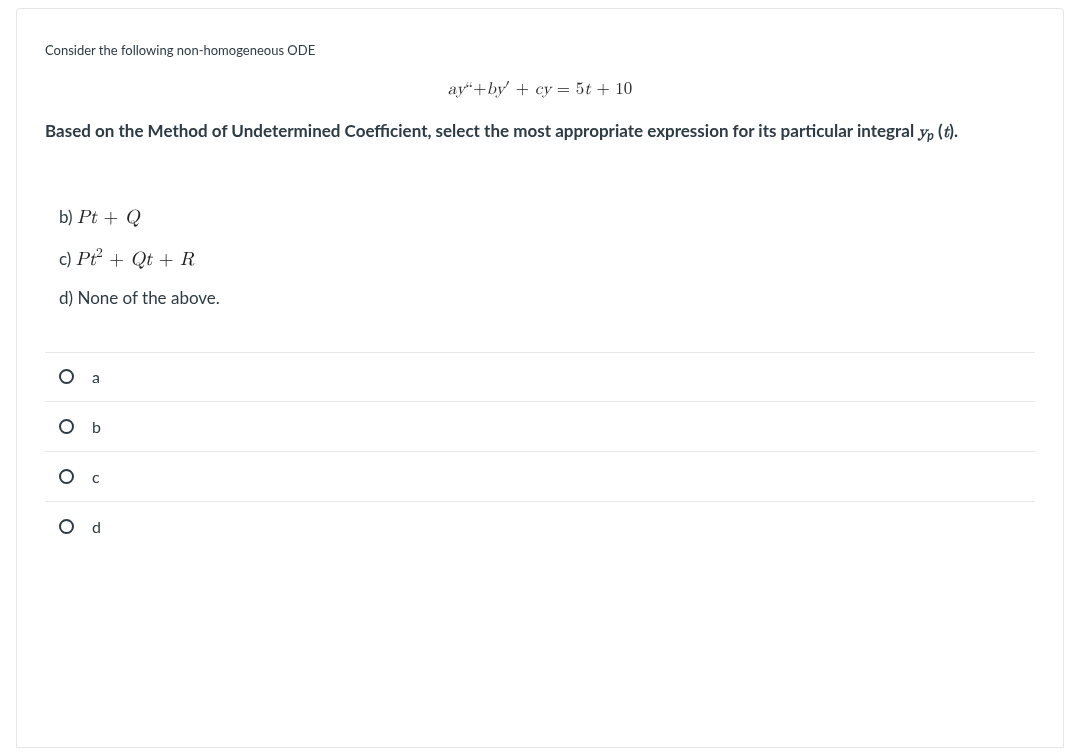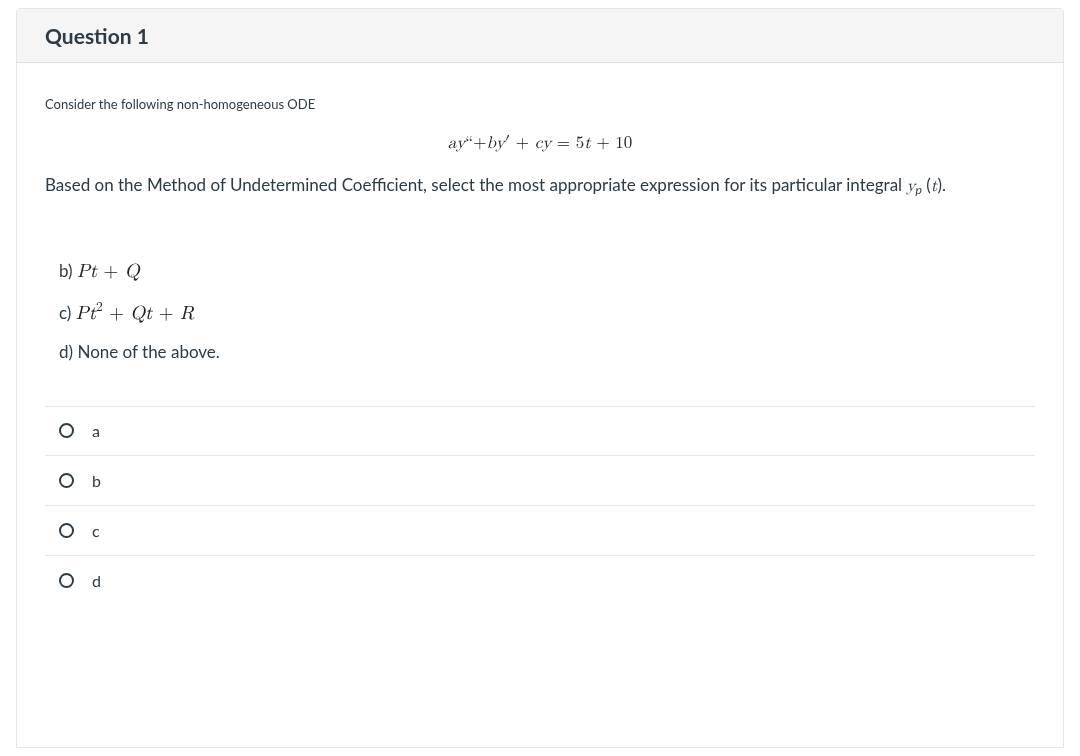--- a/index.html
+++ b/index.html
@@ -44,20 +44,21 @@
     text-align: center;
     font-family: "Latin Modern Math", "Cambria Math", "Times New Roman", serif;
     font-size: 17px;
     margin: 0 0 18px 0;
     color: #222;
   }
   .prompt-line2 {
     margin: 14px 0 12px 0;
     font-size: 17px;
     line-height: 1.7;
+    font-weight: bold;
   }
   .mi { font-style: italic; font-family: "Latin Modern Math", "Cambria Math", "Times New Roman", serif; }
   .sub { font-size: 0.72em; vertical-align: -0.25em; font-style: italic; }
   .choices {
     margin-top: 60px;
     margin-left: 14px;
   }
   .choice-line {
     margin: 0 0 16px 0;
     font-size: 17px;
@@ -99,23 +100,20 @@
   .answer-label {
     font-size: 16px;
     color: #2d3b45;
   }
 </style>
 </head>
 <body>
 
 <div class="card">
 
-  <div class="card-header">
-    <h2>Question 1</h2>
-  </div>
 
   <div class="card-body">
 
     <p class="prompt-line1">Consider the following non-homogeneous ODE</p>
 
     <div class="equation"><span class="mi">ay</span>“+<span class="mi">by</span>′ + <span class="mi">cy</span> = 5<span class="mi">t</span> + 10</div>
 
     <p class="prompt-line2">Based on the Method of Undetermined Coefficient, select the most appropriate expression for its particular integral <span class="mi">y</span><span class="sub">p</span> (<span class="mi">t</span>).</p>
 
     <div class="choices">

